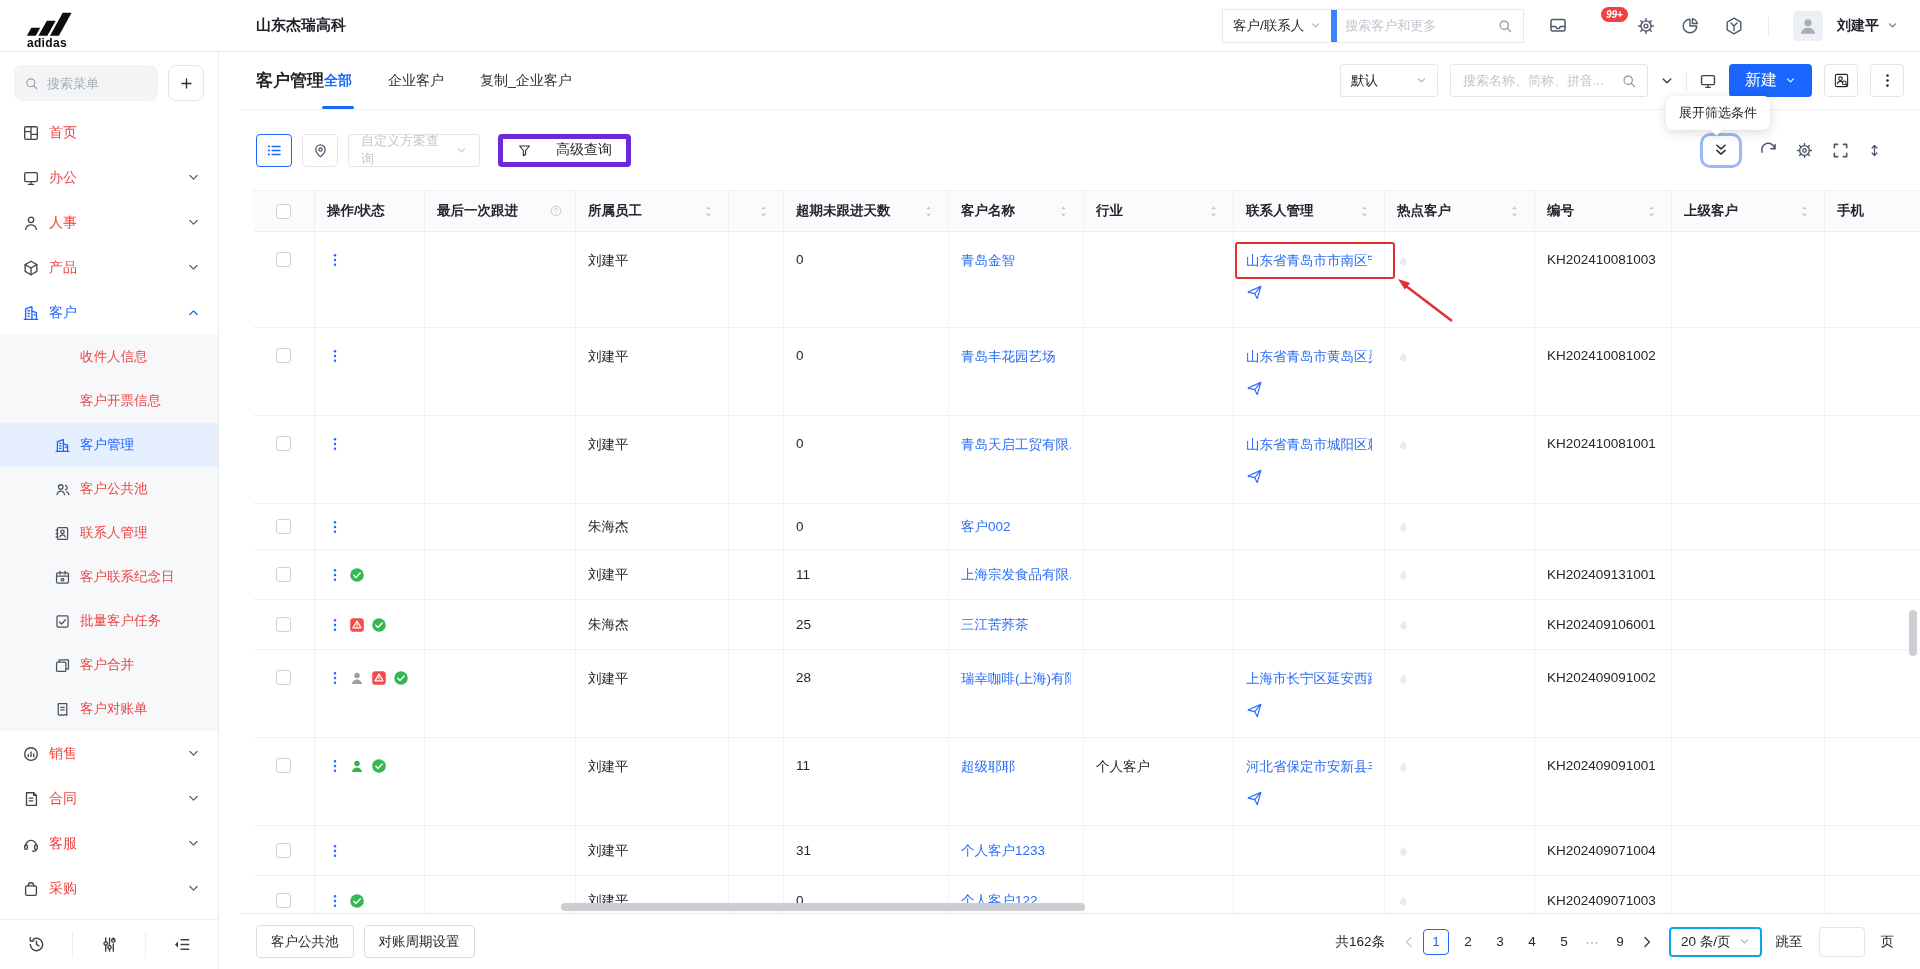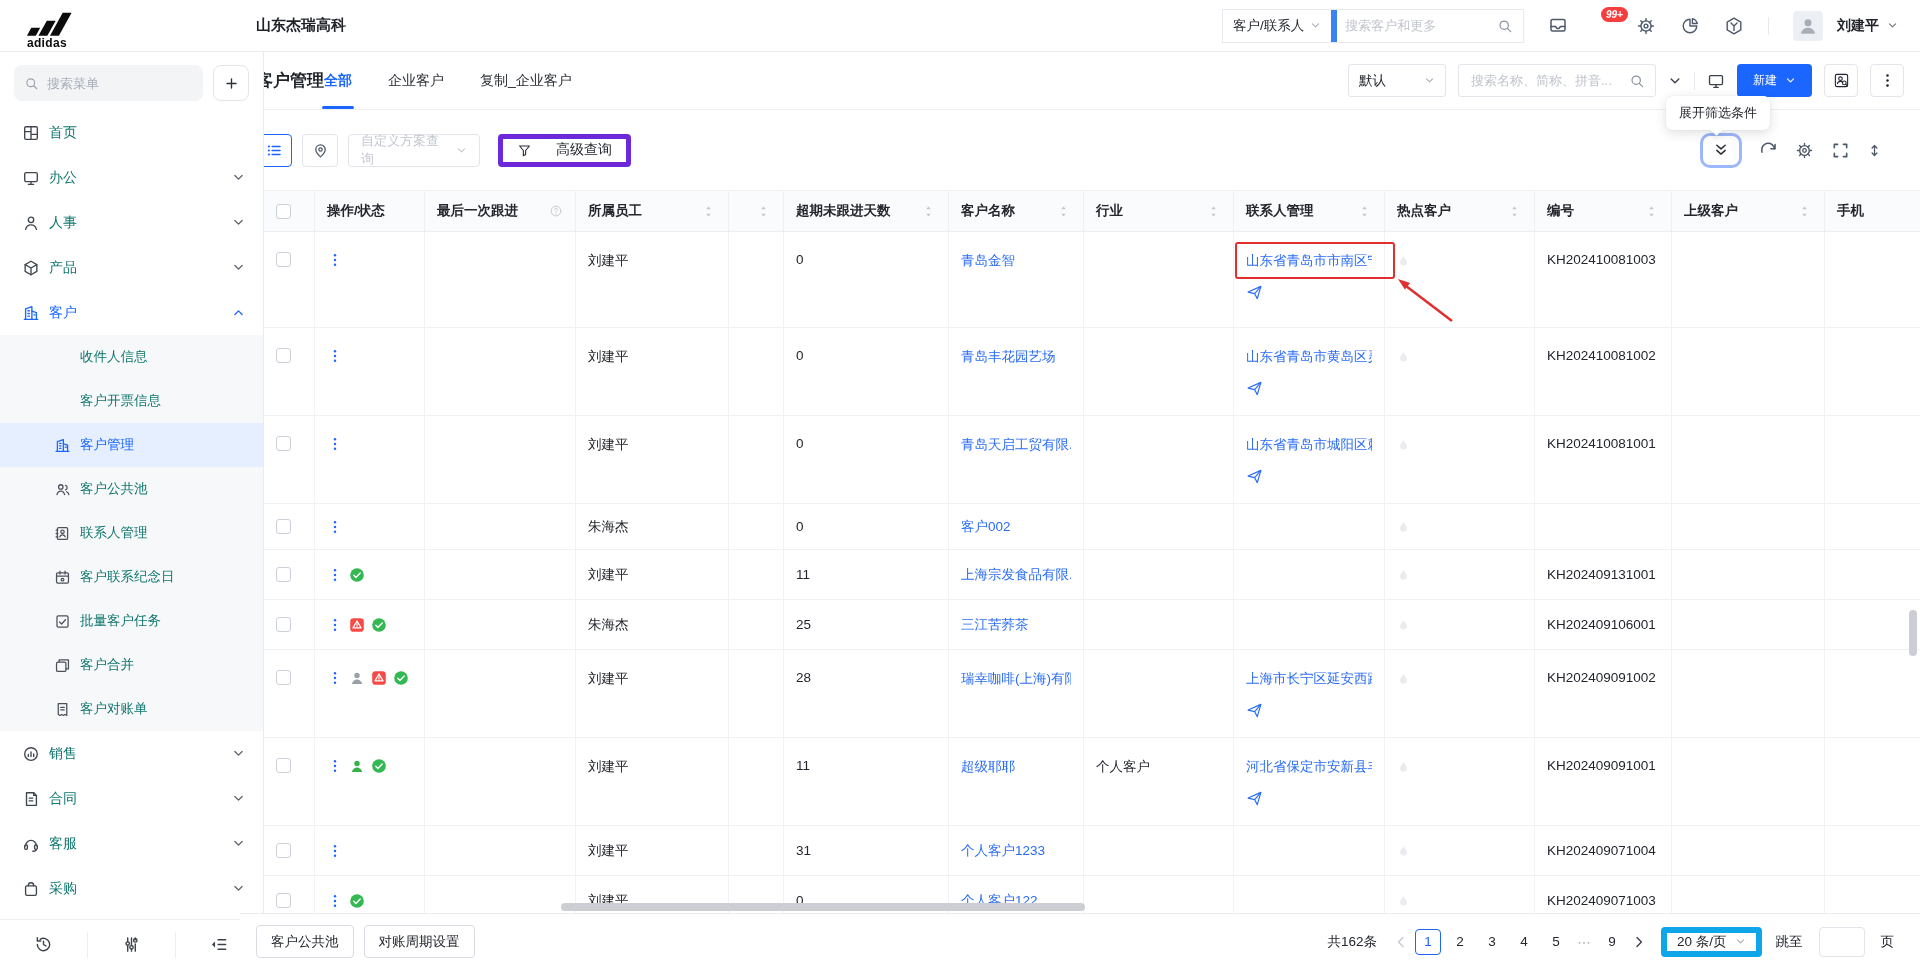--- a/index.html
+++ b/index.html
@@ -23,30 +23,30 @@
   .ts-q{margin-right:10px;color:#8a919f;width:16px;height:16px;}
   .tb-icon{width:20px;height:20px;color:#4e5969;position:relative;cursor:pointer;}
   .badge{position:absolute;top:-9px;left:9px;background:#f53f3f;color:#fff;font-size:10px;line-height:15px;padding:0 5px;border-radius:8px;font-weight:700;}
   .divider-v{width:1px;height:18px;background:#e7e9ee;}
   .avatar{width:30px;height:30px;border-radius:4px;background:#eceff3;color:#a8aeb8;padding:4px;cursor:pointer;}
   .user{display:flex;align-items:center;gap:8px;margin-left:-10px;cursor:pointer;}
   .uname{font-size:14px;font-weight:700;color:#1f2329;}
   .user .icon{width:11px;height:11px;color:#6b7280;}
 
   
-  .sidebar{position:absolute;top:52px;left:0;width:264px;bottom:0;background:#fff;border-right:1px solid #e9ebef;display:flex;flex-direction:column;z-index:4;}
+  .sidebar{position:absolute;top:52px;left:0;width:219px;bottom:0;background:#fff;border-right:1px solid #e9ebef;display:flex;flex-direction:column;z-index:4;}
   .side-search{display:flex;gap:10px;padding:13px 14px 9px 14px;align-items:center;}
   .ss-box{flex:1;height:36px;background:#f3f4f6;border-radius:8px;display:flex;align-items:center;padding:0 10px;gap:6px;color:#9aa1ad;}
   .ss-box .icon{width:15px;height:15px;}
   .ss-box input{border:0;background:transparent;outline:0;width:100%;font-size:13px;color:#23262d;}
   .ss-box input::placeholder{color:#a7adb8;}
   .ss-add{width:36px;height:36px;border:1px solid #e3e5ea;border-radius:8px;background:#fff;display:flex;align-items:center;justify-content:center;color:#2b2f36;cursor:pointer;}
   .ss-add .icon{width:15px;height:15px;}
   .menu{flex:1;overflow:hidden;}
-  .side-item{height:45px;display:flex;align-items:center;gap:9px;padding:0 18px 0 22px;font-size:14px;color:#0f766e;cursor:pointer;}
+  .side-item{height:45px;display:flex;align-items:center;gap:9px;padding:0 18px 0 22px;font-size:14px;color:#ef4444;cursor:pointer;}
   .side-item .icon{width:18px;height:18px;color:#40464f;}
   .side-item .lbl{flex:1;white-space:nowrap;overflow:hidden;}
   .side-item .chev{width:13px;height:13px;color:#5b626e;flex:none;}
   .side-item.blue{color:#1a66ff;}
   .side-item.blue .icon,.side-item.blue .chev{color:#1a66ff;}
   .submenu{background:#f7f8fa;}
   .side-item.sub{height:44px;padding-left:54px;font-size:13.5px;}
   .side-item.sub .icon{width:17px;height:17px;color:#4c525c;}
   .side-item.sub.selected{background:#e5efff;color:#1a66ff;}
   .side-item.sub.selected .icon{color:#1a66ff;}
@@ -65,21 +65,21 @@
   .tab.active{color:#1a66ff;font-weight:600;}
   .tab.active::after{content:"";position:absolute;left:-2px;right:-2px;bottom:0;height:3px;background:#1a66ff;border-radius:2px;}
   .ph-right{display:flex;align-items:center;gap:12px;}
   .select{height:33px;border:1px solid #e3e5ea;border-radius:3px;display:flex;align-items:center;justify-content:space-between;gap:8px;padding:0 10px;font-size:13.5px;color:#23262d;background:#fff;cursor:pointer;width:98px;}
   .select .icon{width:11px;height:11px;color:#a7adb8;}
   .ph-search{height:33px;border:1px solid #e3e5ea;border-radius:3px;display:flex;align-items:center;width:198px;padding:0 10px;gap:6px;}
   .ph-search input{border:0;outline:0;flex:1;font-size:13px;min-width:0;}
   .ph-search input::placeholder{color:#c0c4cc;}
   .ph-search .icon{color:#8a919f;width:16px;height:16px;}
   .plain-ic{width:18px;height:18px;color:#3d434d;cursor:pointer;}
-  .btn-new{height:33px;background:#1a66ff;color:#fff;border:none;border-radius:4px;display:flex;align-items:center;gap:8px;padding:0 16px;font-size:12px;cursor:pointer;font-family:inherit;}
+  .btn-new{height:33px;background:#1a66ff;color:#fff;border:none;border-radius:4px;display:flex;align-items:center;gap:8px;padding:0 16px;font-size:16px;cursor:pointer;font-family:inherit;}
   .btn-new .icon{width:11px;height:11px;color:#fff;}
   .sq-btn{width:34px;height:33px;border:1px solid #e3e5ea;border-radius:4px;background:#fff;display:flex;align-items:center;justify-content:center;color:#23262d;cursor:pointer;}
   .sq-btn .icon{width:17px;height:17px;}
 
   .query-bar{height:80px;display:flex;align-items:center;padding:0 38px 0 16px;gap:10px;}
   .qb-iconbtn{width:36px;height:33px;border:1px solid #e3e5ea;border-radius:4px;display:flex;align-items:center;justify-content:center;background:#fff;color:#4e5969;cursor:pointer;}
   .qb-iconbtn .icon{width:17px;height:17px;}
   .qb-iconbtn.active{border-color:#1a66ff;color:#1a66ff;}
   .qb-select{height:33px;border:1px solid #e3e5ea;border-radius:4px;display:flex;align-items:center;justify-content:space-between;gap:8px;padding:0 12px;font-size:13px;color:#c3c7cf;background:#fff;width:132px;cursor:pointer;}
   .qb-select .icon{width:11px;height:11px;color:#c3c7cf;}
@@ -121,21 +121,21 @@
   
   .footer{position:absolute;left:0;right:0;bottom:0;height:56px;border-top:1px solid #e9ebef;display:flex;align-items:center;padding:0 26px 0 16px;background:#fff;z-index:6;}
   .btn-ghost{height:33px;border:1px solid #d8dbe1;border-radius:4px;background:#fff;font-size:13.5px;color:#23262d;padding:0 14px;margin-right:10px;cursor:pointer;font-family:inherit;}
   .pg{margin-left:auto;display:flex;align-items:center;gap:6px;font-size:13.5px;color:#23262d;}
   .pg-total{margin-right:10px;}
   .pg-arrow{width:16px;height:16px;color:#c6cad2;cursor:pointer;}
   .pg-arrow.next{color:#3d434d;}
   .pg-num{min-width:26px;height:26px;display:flex;align-items:center;justify-content:center;border-radius:4px;cursor:pointer;padding:0 4px;}
   .pg-num.cur{border:1px solid #1a66ff;color:#1a66ff;}
   .pg-ellipsis{color:#aab0ba;width:18px;text-align:center;}
-  .pg-select{height:30px;border:6px solid #0ea5e9;border-radius:4px;display:flex;align-items:center;gap:8px;padding:0 10px;margin-left:8px;color:#23262d;cursor:pointer;}
+  .pg-select{height:30px;border:2px solid #0ea5e9;border-radius:4px;display:flex;align-items:center;gap:8px;padding:0 10px;margin-left:8px;color:#23262d;cursor:pointer;}
   .pg-select .icon{width:11px;height:11px;color:#a7adb8;}
   .pg-jump{display:flex;align-items:center;gap:16px;margin-left:8px;}
   .pg-input{width:46px;height:30px;border:1px solid #e3e5ea;border-radius:4px;outline:none;text-align:center;font-size:13px;font-family:inherit;}
 </style>
 </head>
 <body>
 
 <div class="app">
 
   <header class="topbar">

